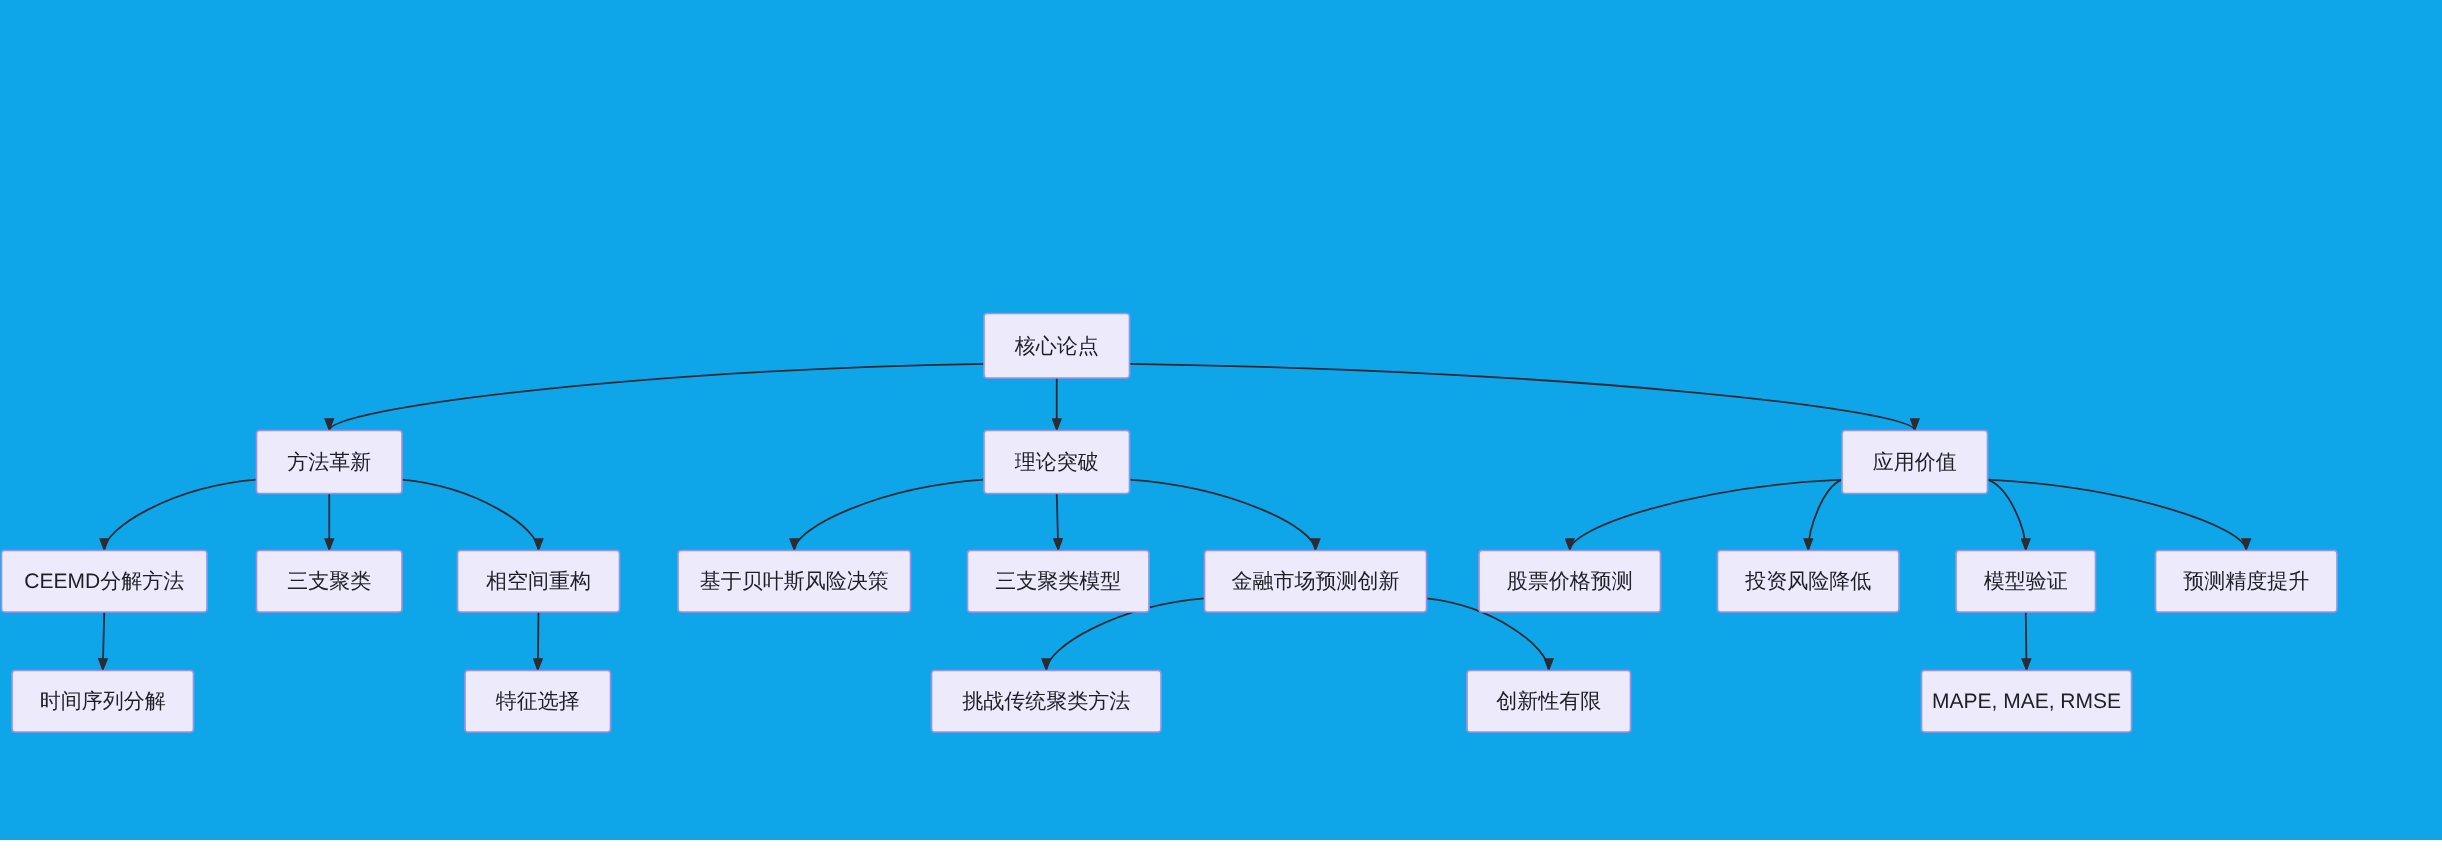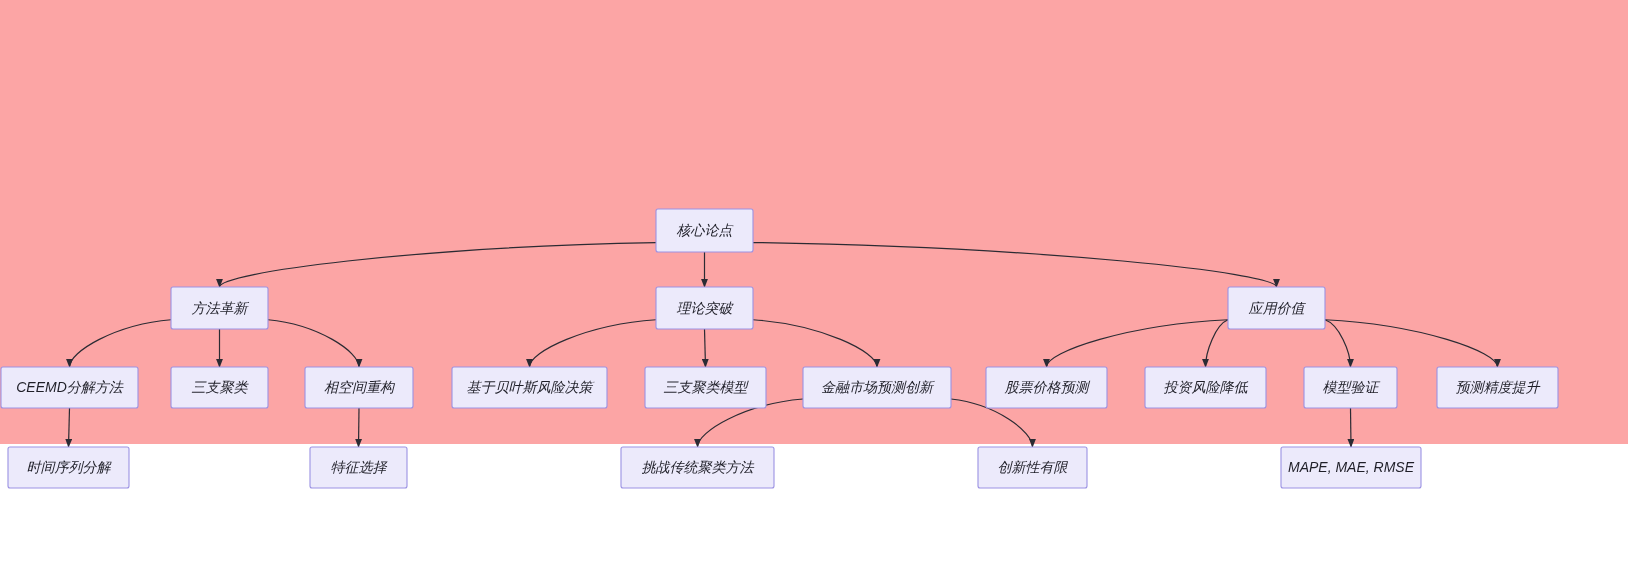--- a/index.html
+++ b/index.html
@@ -9,23 +9,22 @@
   }
   body {
     width: 1628px;
     height: 576px;
     font-family: "Liberation Sans", "DejaVu Sans", sans-serif;
     overflow: hidden;
   }
   #diagram-root {
     position: relative;
     width: 1628px;
-    height: 444px;
-    background: #fca5a5;
-    font-style: italic;
+    height: 560px;
+    background: #0ea5e9;
   }
   svg#flowchart {
     display: block;
     width: 1628px;
     height: 576px;
   }
   .node-rect {
     fill: #ECEAFB;
     stroke: #9B92E3;
     stroke-width: 1.1px;

